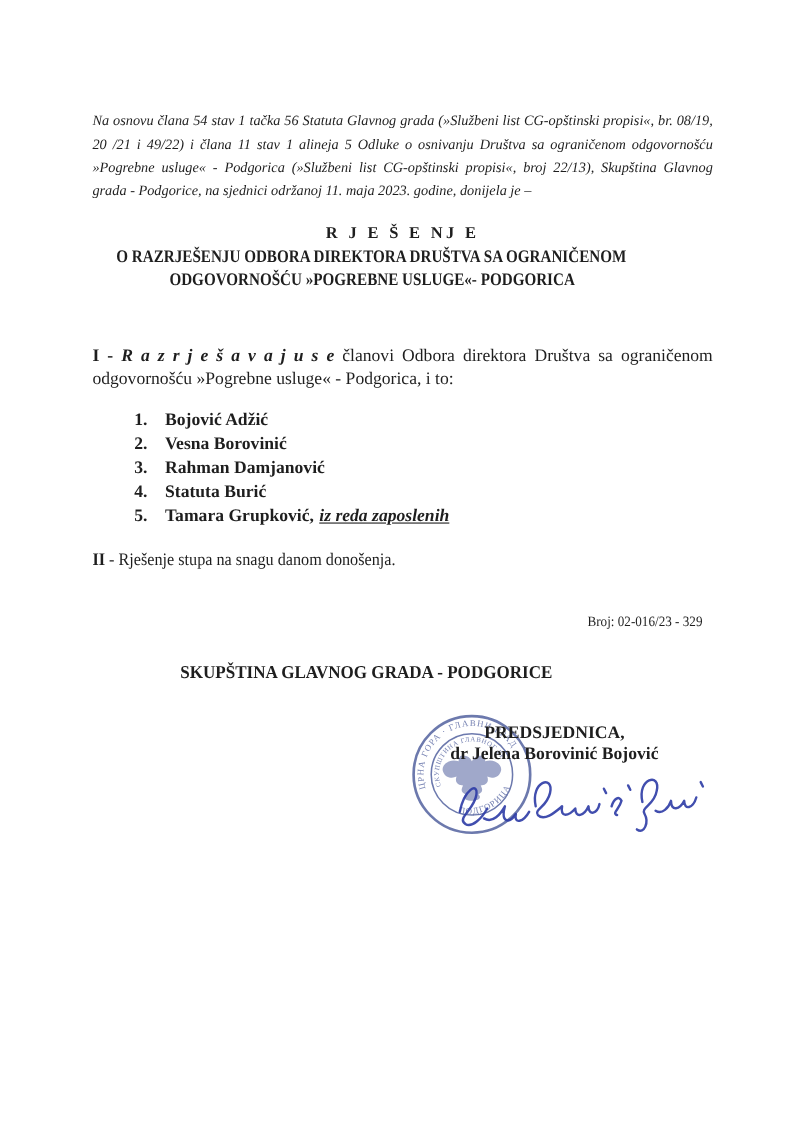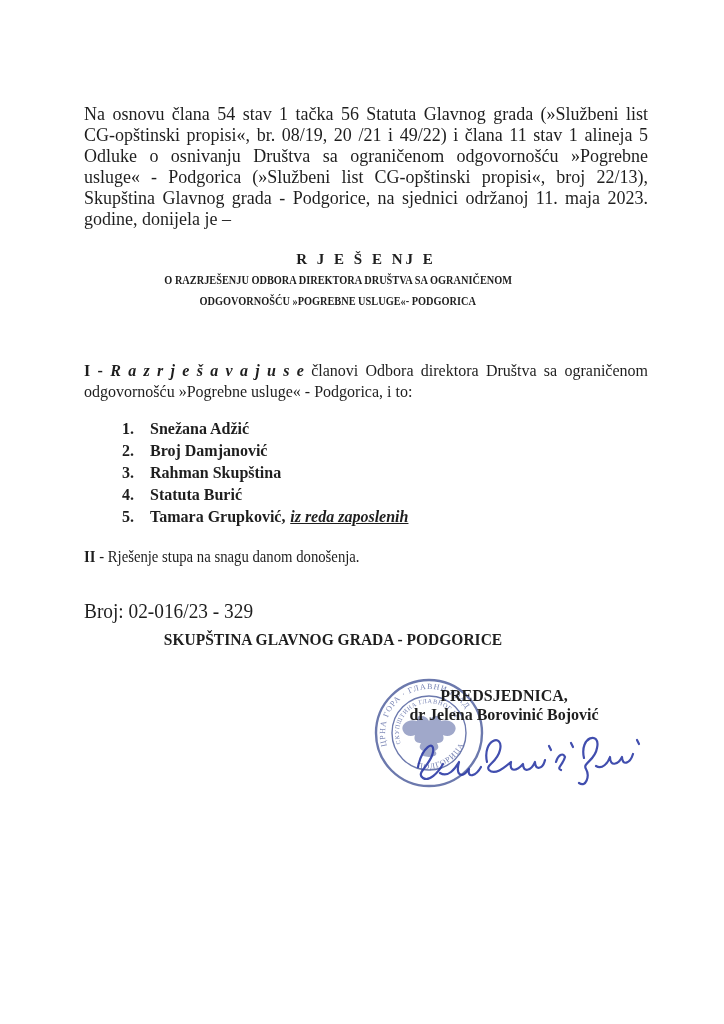--- a/index.html
+++ b/index.html
@@ -10,36 +10,37 @@
     color:#1e1e1e;
     font-family:"Liberation Serif", serif;
     overflow:hidden;
   }
   .content{
     position:absolute;
     left:84px; top:86px;
     width:564px;
   }
   .intro{
-    font-size:18px;
+    font-size:13px;
     line-height:21px;
     text-align:justify;
+    font-style:italic;
   }
   .title-block{
     margin-top:19px;
     text-align:center;
     font-weight:bold;
   }
   .title-line1{
     font-size:15px;
     letter-spacing:3px;
     line-height:21px;
   }
   .title-line2,.title-line3{
-    font-size:12px;
+    font-size:16px;
     line-height:21px;
     position:relative;
     left:-28px;
     white-space:nowrap;
     font-family:Liberation Serif, serif;
   }
   .cond86{display:inline-block;transform:scaleX(.86);transform-origin:50% 50%;}
   .cond94{display:inline-block;transform:scaleX(.94);transform-origin:50% 50%;}
   .squeeze-left{display:inline-block;transform:scaleX(.92);transform-origin:0 50%;white-space:nowrap;}
   .section-one{
@@ -60,25 +61,26 @@
   .member-row{display:flex;}
   .member-num{width:28px;flex:0 0 28px;}
   .member-suffix{font-style:italic;padding-left:.3em;text-decoration:underline;}
   .section-two{
     margin-top:18px;
     font-size:16px;
     line-height:21px;
   }
   .ref-block{
     margin-top:34px;
-    font-size:21px;
-    line-height:21px;
+    font-size:13px;
+    line-height:21px;
+    text-align:right;
   }
   .issuer{
-    margin-top:7px;
+    margin-top:25px;
     text-align:center;
     font-weight:bold;
     font-size:16.5px;
     line-height:21px;
     position:relative;
     left:-33px;
     white-space:nowrap;
   }
   .sig-area{
     position:relative;
@@ -120,29 +122,29 @@
       <div class="title-line1">R J E Š E NJ E</div>
       <div class="title-line2"><span class="cond86">O RAZRJEŠENJU ODBORA DIREKTORA DRUŠTVA SA OGRANIČENOM</span></div>
       <div class="title-line3"><span class="cond86">ODGOVORNOŠĆU »POGREBNE USLUGE«- PODGORICA</span></div>
     </div>
 
     <p class="section-one"><span class="bold">I - </span><span class="sp-italic">R a z r j e š a v a j u   s e</span><span> članovi Odbora direktora Društva sa ograničenom odgovornošću »Pogrebne usluge« - Podgorica, i to:</span></p>
 
     <div class="members">
       <div class="member-row">
         <span class="member-num">1.</span>
-          <span>Snežana Adžić</span>
+          <span>Bojović Adžić</span>
       </div>
       <div class="member-row">
         <span class="member-num">2.</span>
-          <span>Broj Damjanović</span>
+          <span>Vesna Borovinić</span>
       </div>
       <div class="member-row">
         <span class="member-num">3.</span>
-          <span>Rahman Skupština</span>
+          <span>Rahman Damjanović</span>
       </div>
       <div class="member-row">
         <span class="member-num">4.</span>
           <span>Statuta Burić</span>
       </div>
       <div class="member-row">
         <span class="member-num">5.</span>
           <span>Tamara Grupković,</span>
           <span class="member-suffix">iz reda zaposlenih</span>
       </div>

